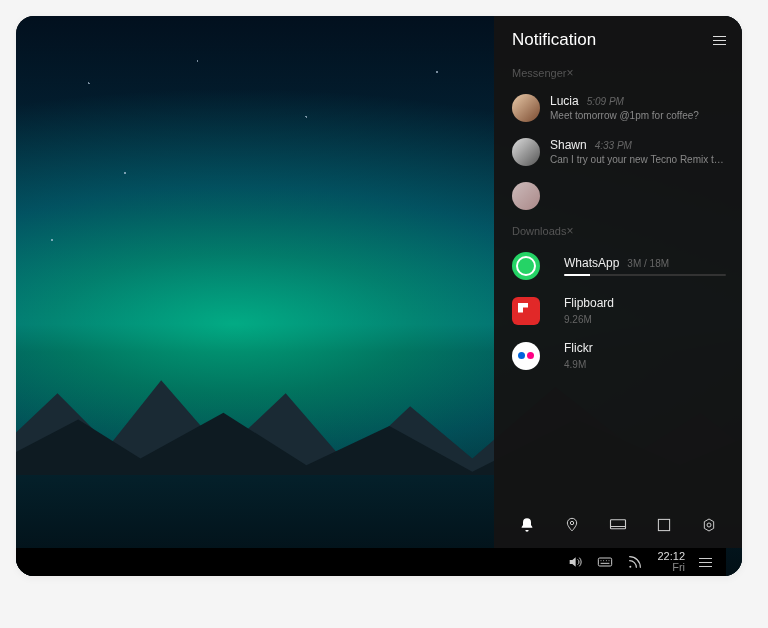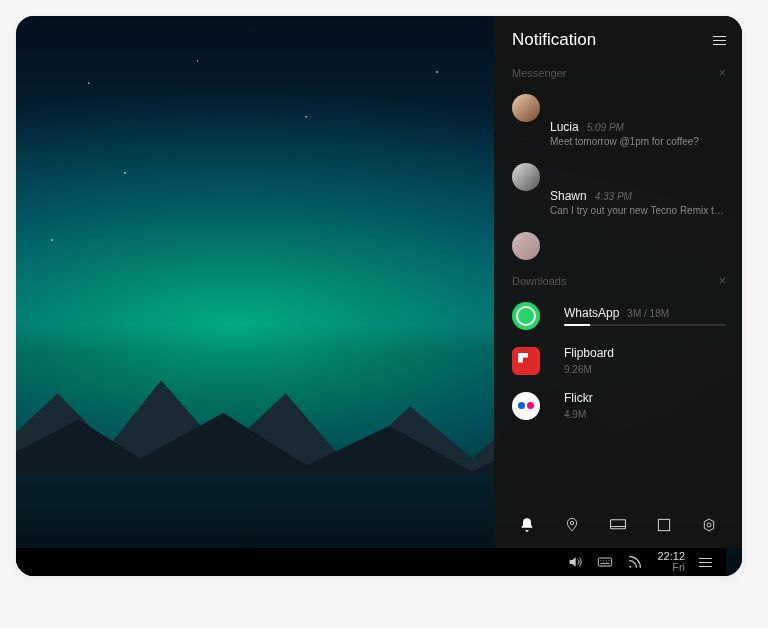--- a/index.html
+++ b/index.html
@@ -23,29 +23,29 @@
     radial-gradient(1px 1px at 5% 40%, #cde 100%, transparent);
     opacity: .6;
   }
 
   .panel { position: absolute; top: 0; right: 0; bottom: 28px; width: 248px; background: rgba(20,20,20,0.96); color: #fff; display: flex; flex-direction: column; }
   .panel-header { display: flex; align-items: center; justify-content: space-between; padding: 14px 16px 10px 18px; }
   .panel-title { font-size: 17px; font-weight: 300; color: #fff; }
   .hamburger-icon { display: flex; flex-direction: column; gap: 3px; cursor: pointer; }
   .hamburger-icon span { display: block; width: 13px; height: 1px; background: #ddd; }
 
-  .section-header { display: flex; align-items: center; justify-content: space-between; padding: 6px 16px 6px 18px; color: #555; font-size: 11px; }
+  .section-header { display: flex; align-items: center; padding: 6px 16px 6px 18px; color: #555; font-size: 11px; }
   .section-close { color: #555; font-size: 12px; cursor: pointer; }
 
   .msg { display: flex; padding: 8px 16px 8px 18px; gap: 10px; cursor: pointer; }
   .avatar { width: 28px; height: 28px; border-radius: 50%; flex-shrink: 0; display: flex; align-items: center; justify-content: center; font-size: 16px; }
   .av1 { background: linear-gradient(135deg,#e8c9a8,#7a4a30); color:#fff; }
   .av2 { background: linear-gradient(135deg,#ddd,#555); color:#fff; }
   .av3 { background: linear-gradient(135deg,#cbb,#a88); color:#fff; }
-  .msg-body { flex: 1; min-width: 0; margin-top: 26px; }
+  .msg-body { flex: 1; min-width: 0; }
   .msg-top { display: flex; align-items: baseline; gap: 8px; }
   .msg-name { font-size: 12px; color: #eee; }
   .msg-time { font-size: 10px; color: #666; font-style: italic; }
   .msg-text { font-size: 10px; color: #888; margin-top: 2px; white-space: nowrap; overflow: hidden; text-overflow: ellipsis; }
 
   .dl { display: flex; padding: 8px 16px 8px 18px; gap: 24px; align-items: center; cursor: pointer; }
   .dl-icon { width: 28px; height: 28px; border-radius: 50%; flex-shrink: 0; display: flex; align-items: center; justify-content: center; }
   .dl-icon.sq { border-radius: 6px; }
   .whatsapp { background: #25d366; }
   .whatsapp::after { content: ""; width: 16px; height: 16px; border: 2px solid #fff; border-radius: 50%; }

